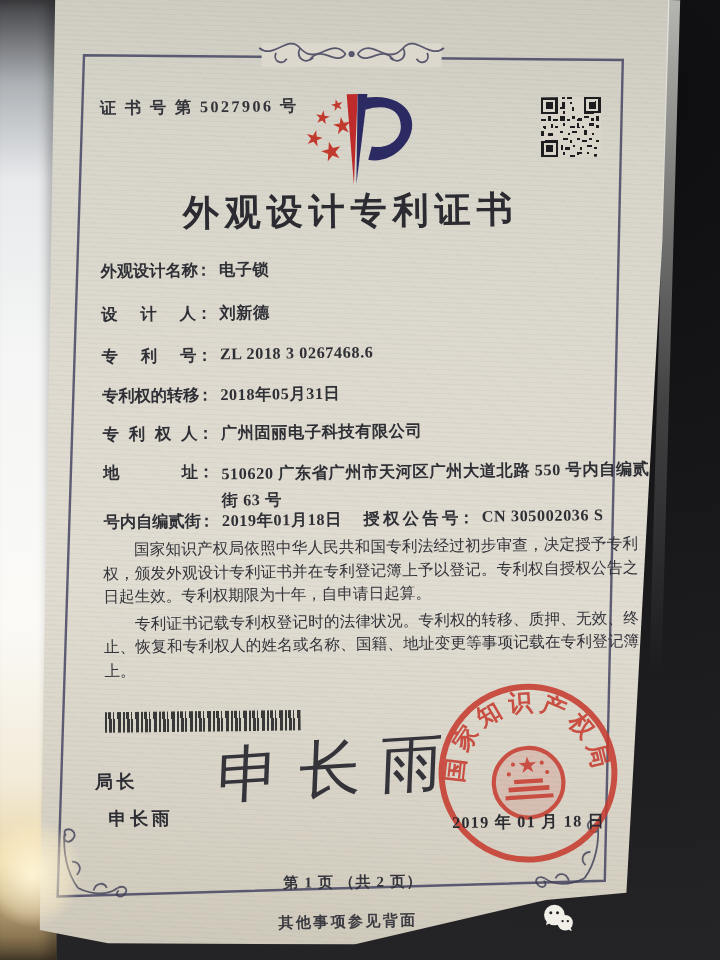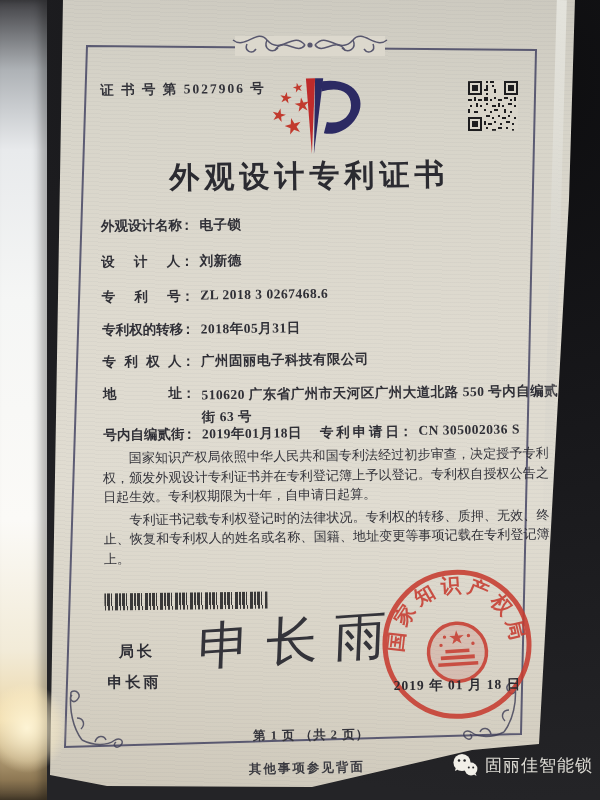--- a/index.html
+++ b/index.html
@@ -13,21 +13,21 @@
     background:linear-gradient(to bottom,#404044 0,#aeb2b6 70px,#e8eaec 150px,#f5f6f5 300px,
       #fbfaf7 520px,#f2ebd8 650px,#ecd7a8 720px,#8d7753 780px,#4a3e2c 800px);
     box-shadow:inset -7px 0 9px rgba(0,0,0,.28);}
   .glare{position:absolute;left:-28px;top:668px;width:110px;height:120px;
     background:radial-gradient(closest-side,rgba(255,246,216,.95),rgba(255,240,200,.4) 55%,transparent 75%);}
   .edge-glow{position:absolute;left:549px;top:0;width:10px;height:560px;transform:rotate(1.6deg);
     background:linear-gradient(to bottom,rgba(236,236,230,.75),rgba(200,200,196,.25) 60%,transparent);}
   
   .paper{position:absolute;inset:0;
     clip-path:polygon(46px -2px,558px -2px,552px 200px,530px 600px,522px 744px,455px 750px,295px 787px,90px 786px,33px 775px);
-    background:linear-gradient(184deg,#ccc9bf 0%,#d7d4c9 16%,#dedacf 40%,#e0dcd1 62%,#d8d3c6 82%,#cdc7b9 100%);margin-left:17px;}
+    background:linear-gradient(184deg,#ccc9bf 0%,#d7d4c9 16%,#dedacf 40%,#e0dcd1 62%,#d8d3c6 82%,#cdc7b9 100%);}
   .paper::after{content:"";position:absolute;inset:0;
     background:repeating-linear-gradient(2deg,rgba(110,112,124,.05) 0 1px,transparent 1px 4px);}
   .content{position:absolute;inset:0;transform:rotate(-.7deg);transform-origin:300px 400px;z-index:2;}
   .frame-svg{position:absolute;left:0;top:0;z-index:1;}
 
   .cert-no{position:absolute;left:87px;top:79px;font-size:13.5px;letter-spacing:2px;color:#33333a;font-weight:600;}
   .logo{position:absolute;left:246px;top:74px;}
   .qr{position:absolute;left:451px;top:83px;width:57px;height:50px;}
   .title{position:absolute;left:120px;top:156px;width:350px;text-align:center;
     font-size:30px;font-weight:700;letter-spacing:5px;color:#2b2b31;}
@@ -40,21 +40,21 @@
   .val.wrap{white-space:normal;width:368px;line-height:1.65;}
   .pair2{margin-left:18px;}
 
   .paras{position:absolute;left:85px;top:446px;width:446px;font-size:13px;line-height:1.5;
     color:#33333a;text-align:justify;font-weight:500;}
   .paras p{margin:0 0 3px 0;text-indent:2em;}
 
   .barcode{position:absolute;left:85px;top:591px;width:163px;height:17px;opacity:.85;
     background:repeating-linear-gradient(90deg,#1d1d1f 0 1.5px,transparent 1.5px 3px,#1d1d1f 3px 5.5px,
       transparent 5.5px 7px,#1d1d1f 7px 8px,transparent 8px 10.5px,#1d1d1f 10.5px 13.5px,transparent 13.5px 15px);}
-  .director{position:absolute;left:99px;top:640px;font-size:15px;color:#2e2e35;font-weight:600;letter-spacing:3px;}
+  .director{position:absolute;left:76px;top:640px;font-size:15px;color:#2e2e35;font-weight:600;letter-spacing:3px;}
   .director-name{position:absolute;left:87px;top:671px;font-size:15px;color:#2e2e35;font-weight:600;letter-spacing:3px;}
   .signature{position:absolute;left:178px;top:606px;font-size:52px;color:#26262e;opacity:.92;
     letter-spacing:16px;transform:rotate(-3deg) skewX(-6deg);white-space:nowrap;}
 
   .seal{position:absolute;left:357px;top:566px;width:160px;height:160px;transform:rotate(-3deg);
     mix-blend-mode:multiply;opacity:.88;}
   .seal-date{position:absolute;left:362px;top:678px;width:150px;text-align:center;
     font-size:13.5px;color:#2b2b31;font-weight:600;letter-spacing:1px;z-index:3;}
 
   .page-info{position:absolute;left:170px;top:727px;width:240px;text-align:center;
@@ -169,21 +169,21 @@
         <div class="row" style="top:319px">
           <span class="lbl">专利权的转移</span><span class="colon">：</span><span class="val">2018年05月31日</span>
         </div>
         <div class="row" style="top:351px">
           <span class="lbl">专 利 权 人</span><span class="colon">：</span><span class="val">广州固丽电子科技有限公司</span>
         </div>
         <div class="row" style="top:383px">
           <span class="lbl">地 址</span><span class="colon">：</span><span class="val wrap">510620 广东省广州市天河区广州大道北路 550 号内自编贰街 63 号</span>
         </div>
         <div class="row" style="top:424px">
-          <span class="lbl">号内自编贰街</span><span class="colon">：</span><span class="val">2019年01月18日</span><span class="pair2"><span class="lbl">专利申请日</span><span class="colon">：</span><span class="val">CN 305002036 S</span></span>
+          <span class="lbl">号内自编贰街</span><span class="colon">：</span><span class="val">2019年01月18日</span><span class="pair2"><span class="lbl">授权公告号</span><span class="colon">：</span><span class="val">CN 305002036 S</span></span>
         </div>
       </div>
 
       <div class="paras">
         <p>国家知识产权局依照中华人民共和国专利法经过初步审查，决定授予专利权，颁发外观设计专利证书并在专利登记簿上予以登记。专利权自授权公告之日起生效。专利权期限为十年，自申请日起算。</p>
         <p>专利证书记载专利权登记时的法律状况。专利权的转移、质押、无效、终止、恢复和专利权人的姓名或名称、国籍、地址变更等事项记载在专利登记簿上。</p>
       </div>
 
       <div class="barcode"></div>
 
@@ -225,15 +225,14 @@
     <svg width="27" height="27" viewBox="0 0 27 27">
       <circle cx="10" cy="10.5" r="8.6" fill="#f1efe8"></circle>
       <path d="M3.6,16.2 L3,19 L6,17.4 Z" fill="#f1efe8"></path>
       <circle cx="7" cy="8.6" r="1.25" fill="#232325"></circle>
       <circle cx="12.6" cy="8.6" r="1.25" fill="#232325"></circle>
       <circle cx="19" cy="17" r="6.4" fill="#f1efe8"></circle>
       <path d="M23.6,21.4 L24.6,23.8 L21.6,22.8 Z" fill="#f1efe8"></path>
       <circle cx="16.8" cy="15.6" r="1" fill="#232325"></circle>
       <circle cx="21.2" cy="15.6" r="1" fill="#232325"></circle>
     </svg>
-    <span class="wm-text">固丽佳智能锁</span>
   </div>
 </div>
 
 </body></html>

